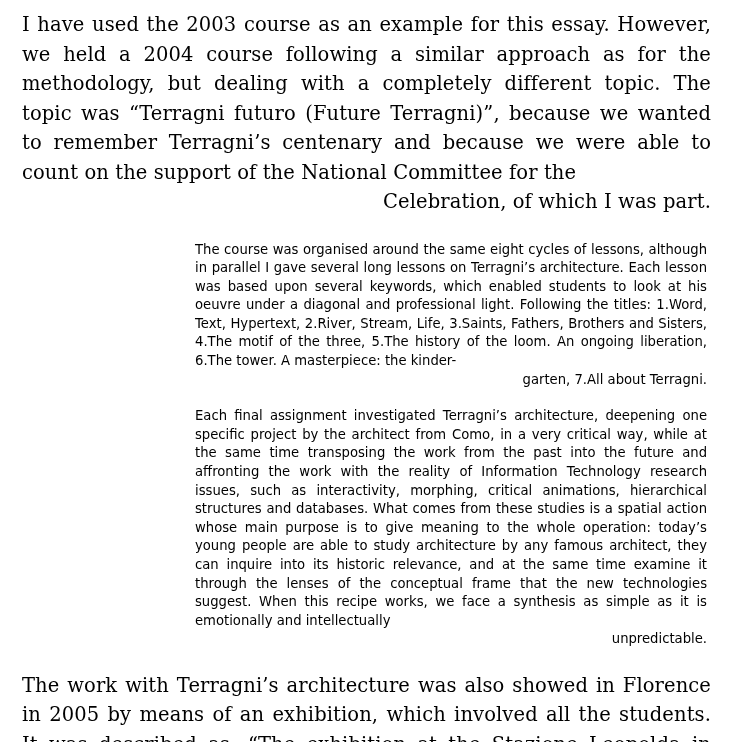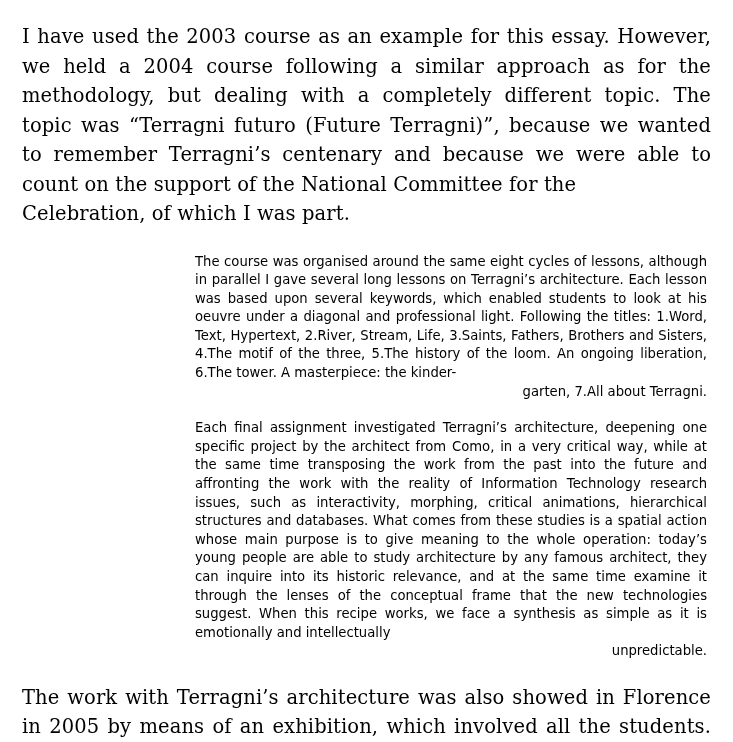--- a/index.html
+++ b/index.html
@@ -24,25 +24,25 @@
   .body-para {
     font-family: "DejaVu Serif", serif;
     font-size: 19.5px;
     line-height: 29.5px;
     text-align: justify;
     text-justify: inter-word;
     letter-spacing: 0.1px;
     margin: 0;
   }
   .body-para.first {
-    margin-top: 16px;
+    margin-top: 4px;
   }
   .body-para .lastline {
     display: block;
-    text-align: left;
+    text-align: right;
   }
   .quote-block {
     margin: 24px 8px 8px 173px;
     width: 512px;
   }
   .quote-para {
     font-family: "DejaVu Sans", sans-serif;
     font-size: 13.2px;
     line-height: 18.6px;
     text-align: justify;

